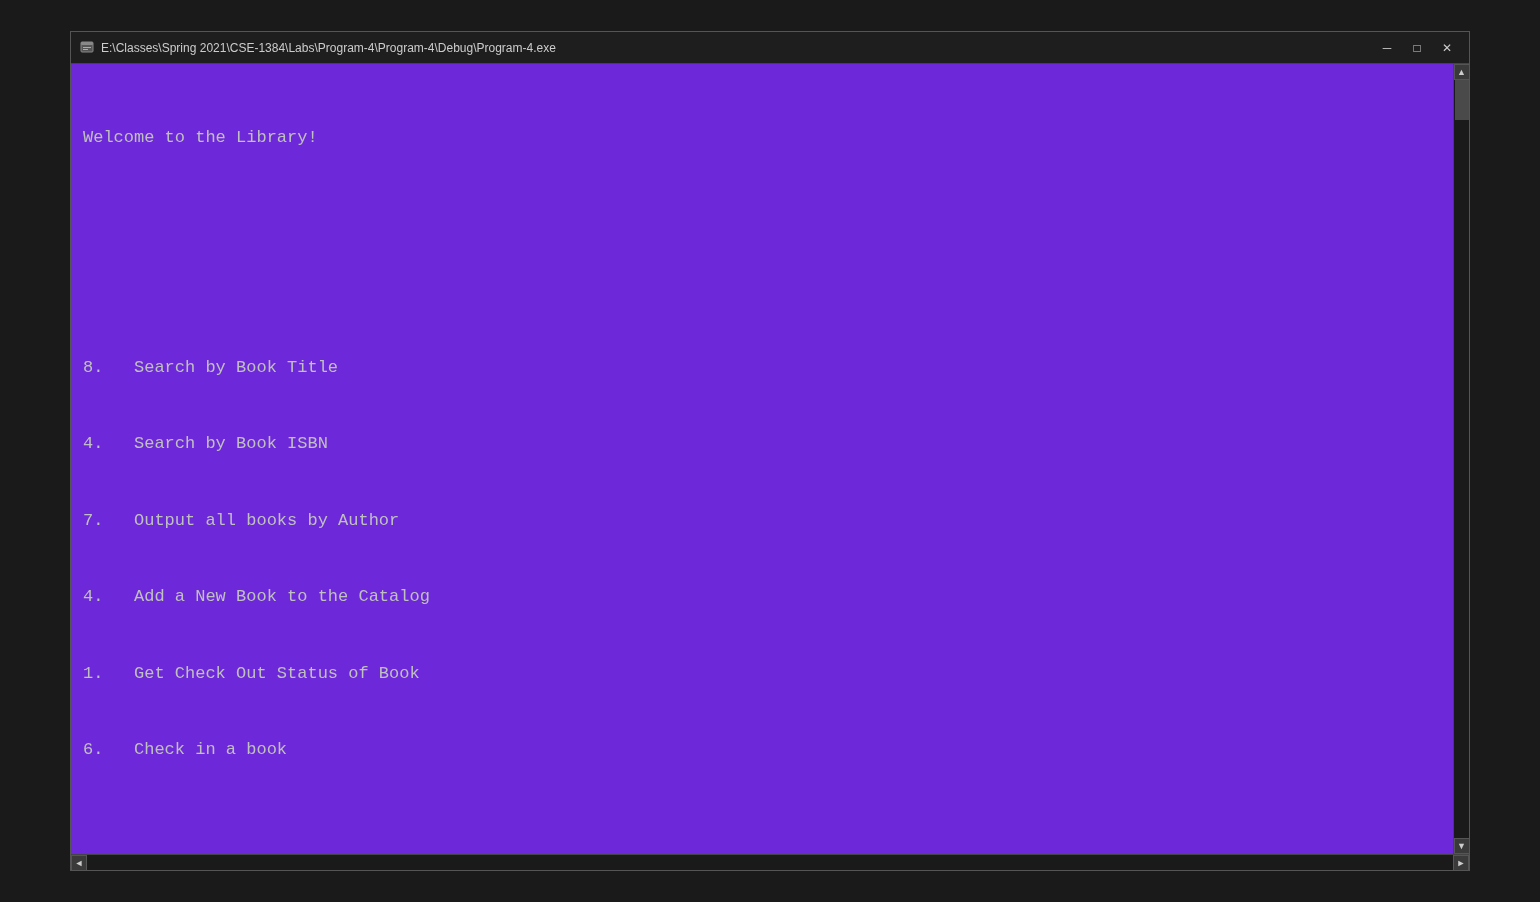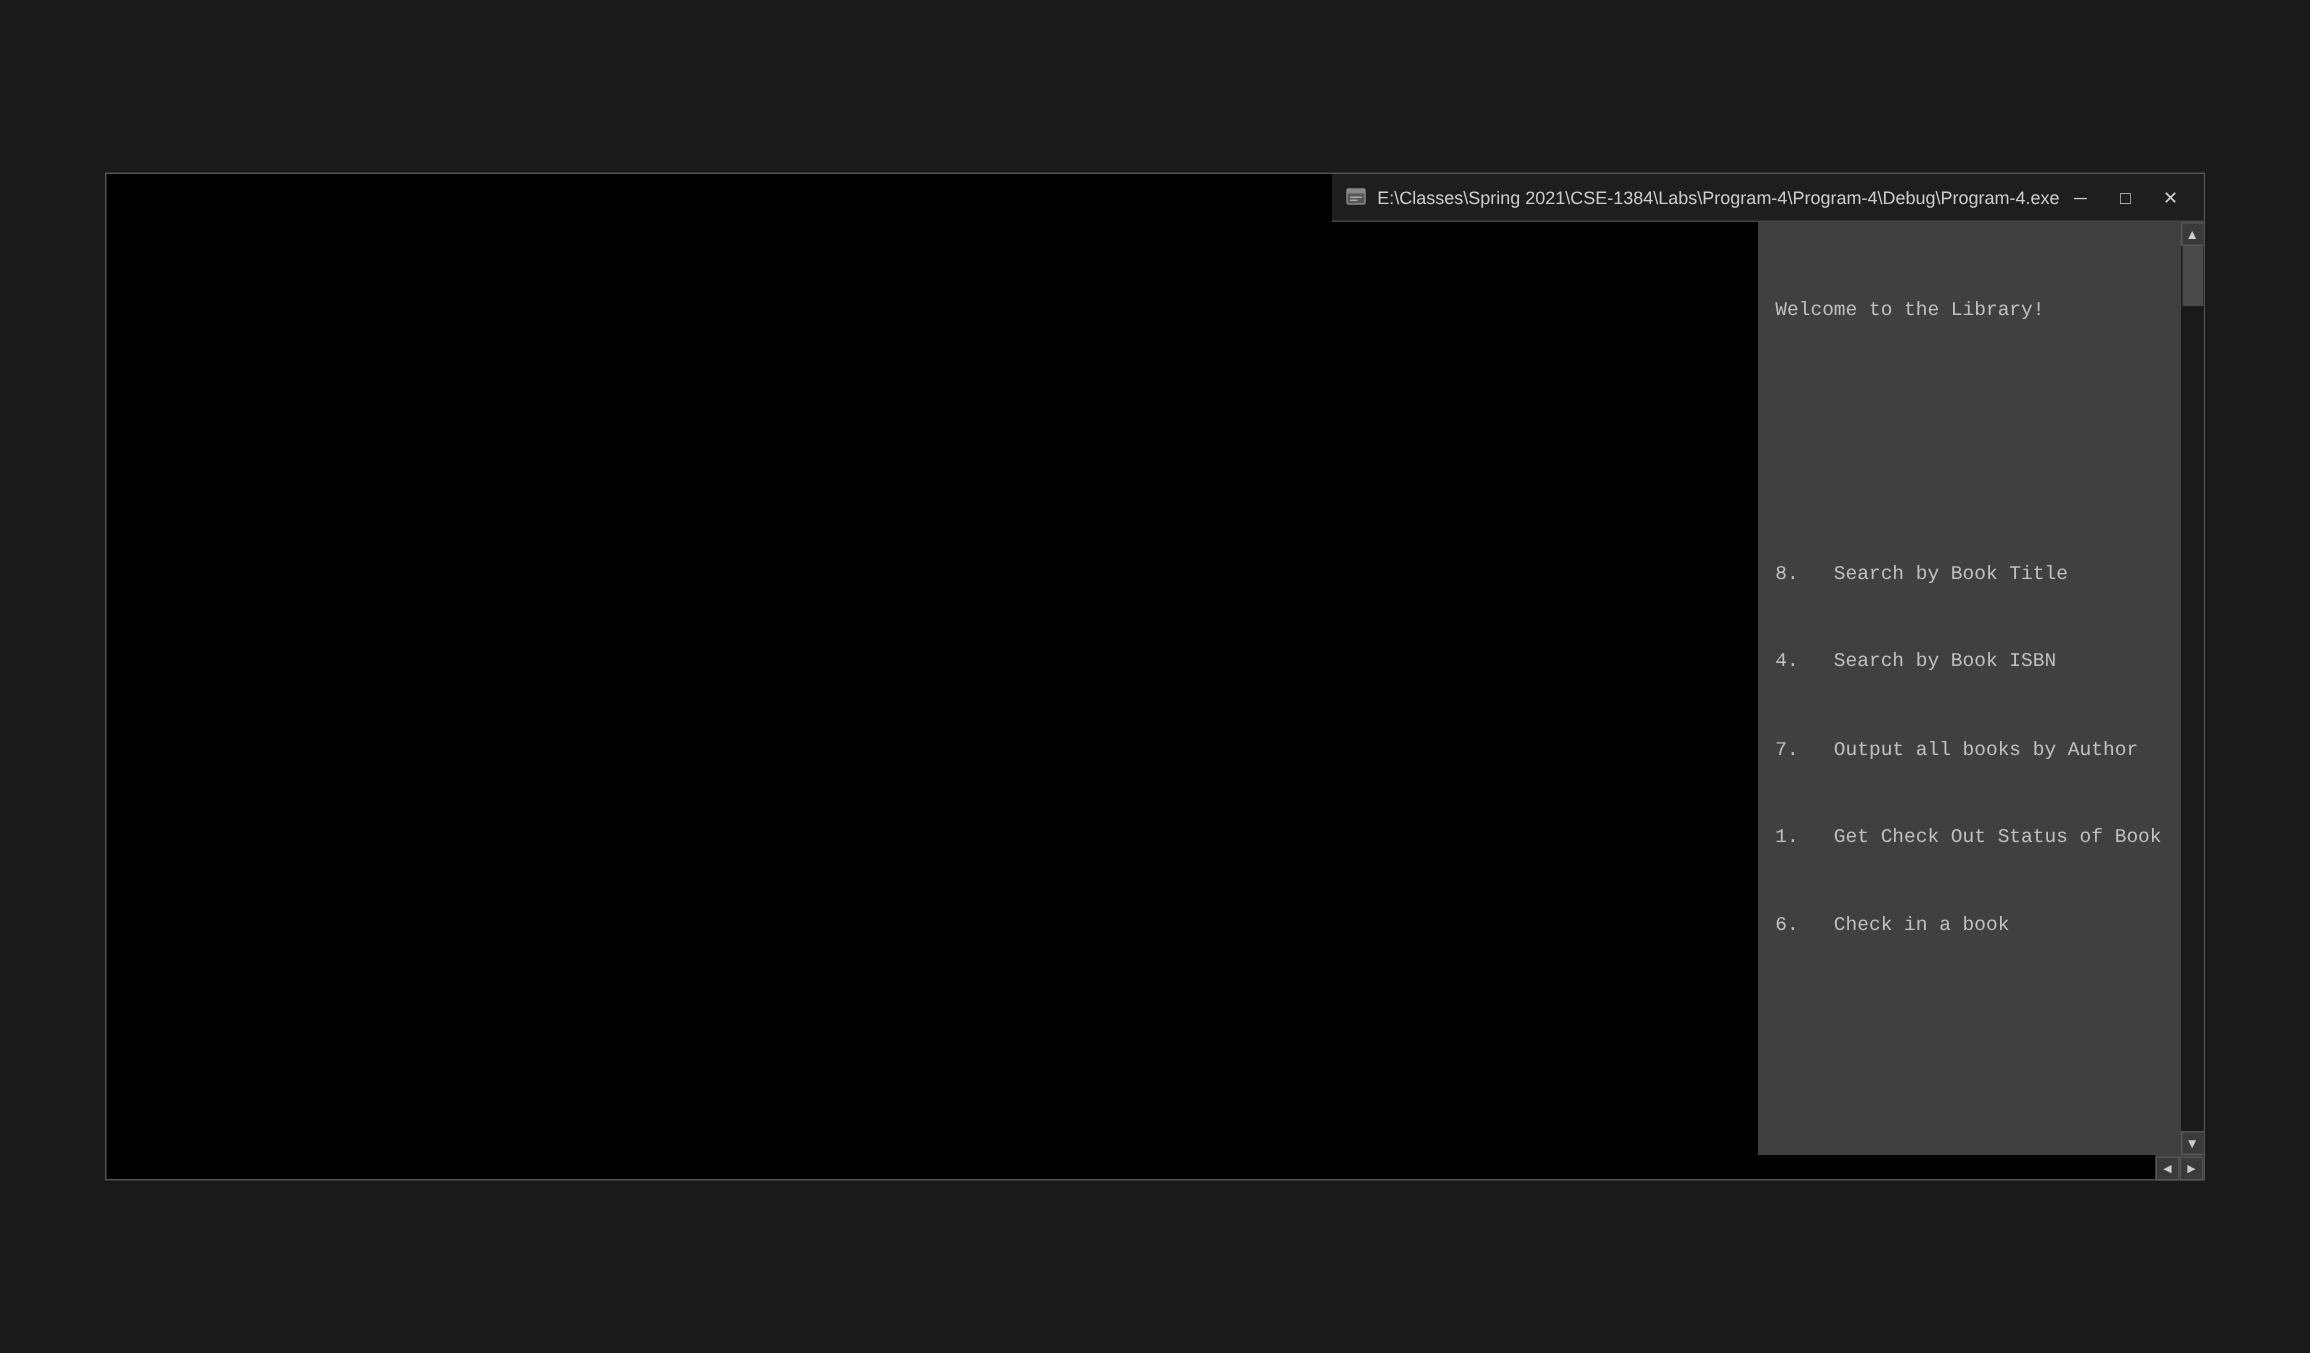--- a/index.html
+++ b/index.html
@@ -13,27 +13,26 @@
       height: 902px;
       background: #1a1a1a;
       display: flex;
       align-items: center;
       justify-content: center;
       font-family: Arial, sans-serif;
     }
 
     .window {
       width: 1400px;
-      height: 672px;
+      height: 840px;
       background: #000000;
       border: 1px solid #555;
       display: flex;
       flex-direction: column;
       position: relative;
-      align-items: flex-end;
     }
 
     .title-bar {
       background: #1e1e1e;
       height: 32px;
       display: flex;
       align-items: center;
       padding: 0 8px;
       flex-shrink: 0;
       border-bottom: 1px solid #444;
@@ -81,24 +80,24 @@
     }
 
     .window-body {
       display: flex;
       flex: 1;
       overflow: hidden;
     }
 
     .terminal {
       flex: 1;
-      background: #404040;
+      background: #6d28d9;
       color: #c0c0c0;
       font-family: 'Courier New', Courier, monospace;
-      font-size: 13px;
+      font-size: 17px;
       padding: 10px 12px;
       overflow-y: auto;
       white-space: pre;
       line-height: 1.5;
     }
 
     .scrollbar {
       width: 16px;
       background: #1e1e1e;
       border-left: 1px solid #444;
@@ -196,20 +195,21 @@
   </div>
 
   <div class="window-body">
     <div class="terminal">
       <span class="terminal-line">Welcome to the Library!</span>
       <span class="terminal-line"> </span>
       <span class="terminal-line"> </span>
       <span class="terminal-line">8.   Search by Book Title</span>
       <span class="terminal-line">4.   Search by Book ISBN</span>
       <span class="terminal-line">7.   Output all books by Author</span>
+      <span class="terminal-line">4.   Add a New Book to the Catalog</span>
       <span class="terminal-line">1.   Get Check Out Status of Book</span>
       <span class="terminal-line">6.   Check in a book</span>
       
       
       
       
       
     </div>
 
     <div class="scrollbar">

